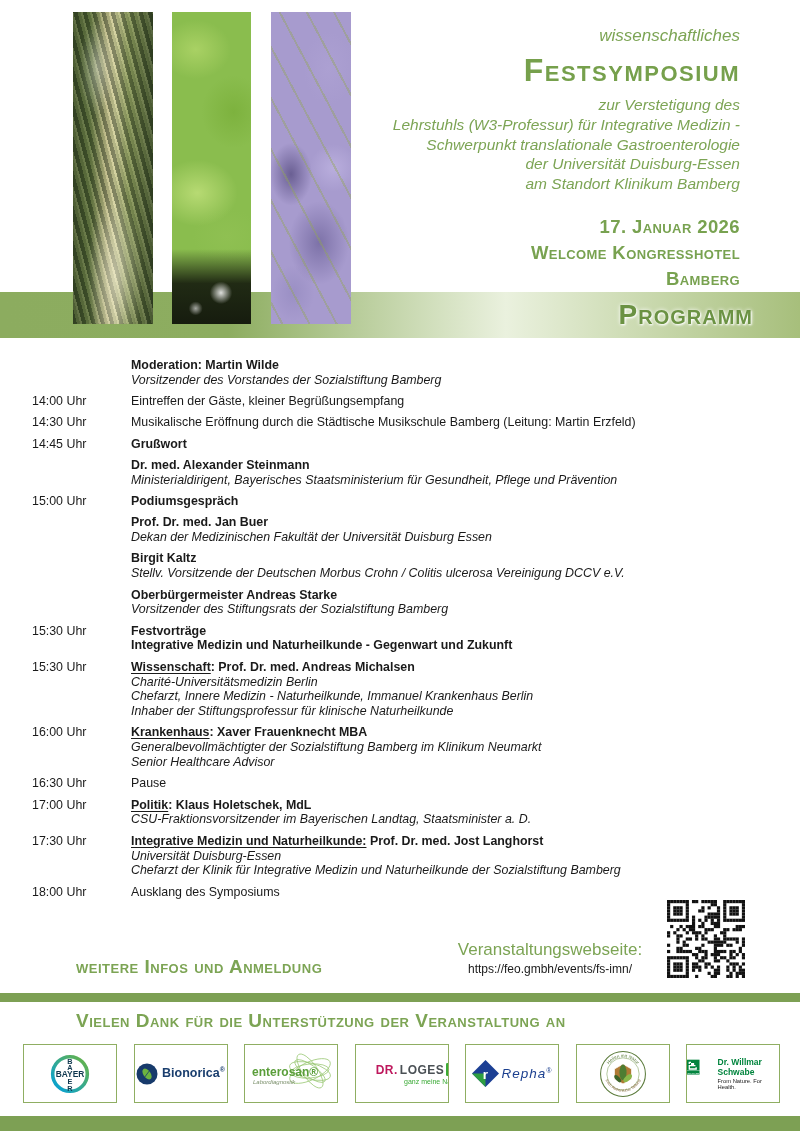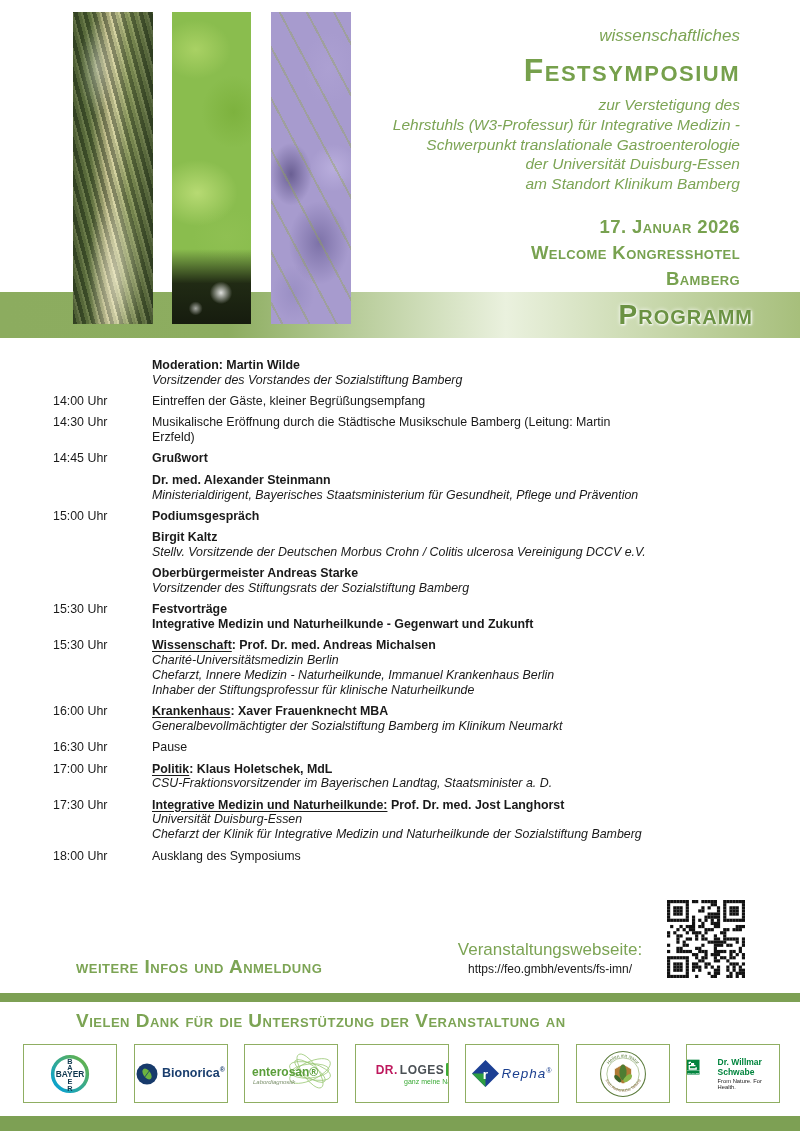--- a/index.html
+++ b/index.html
@@ -38,21 +38,21 @@
   .subtitle{font-style:italic;font-size:15.5px;line-height:1.28;margin-top:6px;}
   .date-block{font-variant:small-caps;font-weight:bold;font-size:18.5px;line-height:1.4;margin-top:20px;color:#78A250;letter-spacing:.4px;}
   
   .band{position:absolute;left:0;top:280px;width:800px;height:46px;z-index:2;
     background:linear-gradient(to right,#8CAC5F 0%,#8DAD60 28%,#EAF1DE 62%,#A3BC76 100%);padding-left:16px;}
   .band-label{position:absolute;right:63px;top:0;line-height:46px;font-variant:small-caps;font-weight:bold;
     font-size:28px;letter-spacing:1px;color:#6B9243;text-shadow:0 0 4px #fff,1px 1px 2px #fff;}
   
   .program{position:absolute;left:0;top:346px;width:648px;z-index:1;}
   .row{display:flex;margin-bottom:6.5px;}
-  .time{width:99px;padding-left:53px;flex:none;font-size:12.4px;line-height:14.8px;}
+  .time{width:99px;padding-left:32px;flex:none;font-size:12.4px;line-height:14.8px;}
   .content{width:575px;font-size:12.4px;line-height:14.8px;}
   .line.bold{font-weight:bold;}
   .line.italic{font-style:italic;}
   .line u, .content u{text-decoration:underline;text-underline-offset:2px;}
   
   .qr{position:absolute;right:55px;top:888px;width:78px;height:78px;z-index:4;}
   
   .infos{position:absolute;left:76px;top:944px;font-variant:small-caps;font-weight:bold;font-size:19px;
     letter-spacing:.5px;color:#7CA454;}
   .website{position:absolute;left:428px;top:928px;width:244px;text-align:center;}
@@ -148,20 +148,27 @@
       </div>
       <div class="row">
         <div class="time">15:00 Uhr</div>
         <div class="content">
           <div class="line bold">Podiumsgespräch</div>
         </div>
       </div>
       <div class="row">
         <div class="time"></div>
         <div class="content">
+          <div class="line bold">Prof. Dr. med. Jan Buer</div>
+          <div class="line italic">Dekan der Medizinischen Fakultät der Universität Duisburg Essen</div>
+        </div>
+      </div>
+      <div class="row">
+        <div class="time"></div>
+        <div class="content">
           <div class="line bold">Birgit Kaltz</div>
           <div class="line italic">Stellv. Vorsitzende der Deutschen Morbus Crohn / Colitis ulcerosa Vereinigung  DCCV e.V.</div>
         </div>
       </div>
       <div class="row">
         <div class="time"></div>
         <div class="content">
           <div class="line bold">Oberbürgermeister Andreas Starke</div>
           <div class="line italic">Vorsitzender des Stiftungsrats der Sozialstiftung Bamberg</div>
         </div>
@@ -180,20 +187,21 @@
           <div class="line italic">Charité-Universitätsmedizin Berlin</div>
           <div class="line italic">Chefarzt, Innere Medizin - Naturheilkunde, Immanuel Krankenhaus Berlin</div>
           <div class="line italic">Inhaber der Stiftungsprofessur für klinische Naturheilkunde</div>
         </div>
       </div>
       <div class="row">
         <div class="time">16:00 Uhr</div>
         <div class="content">
           <div class="line bold"><u>Krankenhaus</u>: Xaver Frauenknecht MBA</div>
           <div class="line italic">Generalbevollmächtigter der Sozialstiftung Bamberg im Klinikum Neumarkt</div>
+          <div class="line italic">Senior Healthcare Advisor</div>
         </div>
       </div>
       <div class="row">
         <div class="time">16:30 Uhr</div>
         <div class="content">
           <div class="line normal">Pause</div>
         </div>
       </div>
       <div class="row">
         <div class="time">17:00 Uhr</div>

